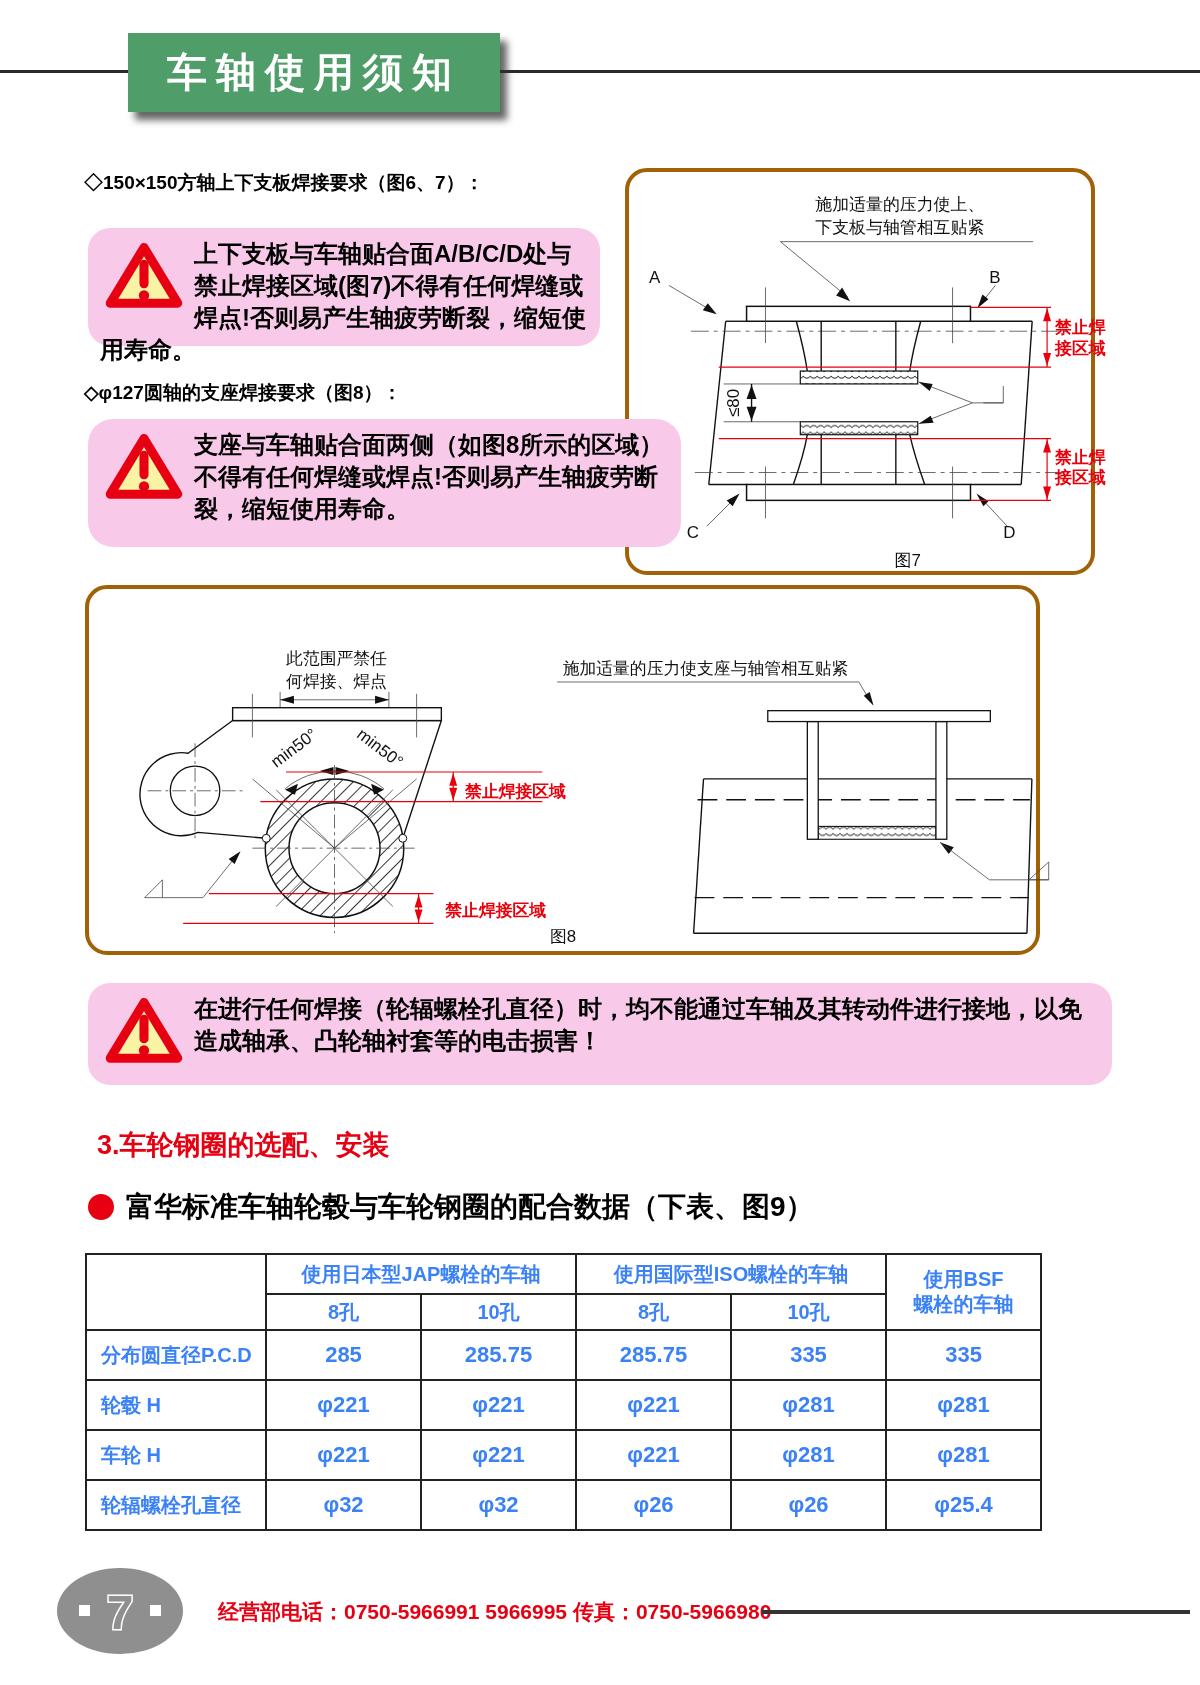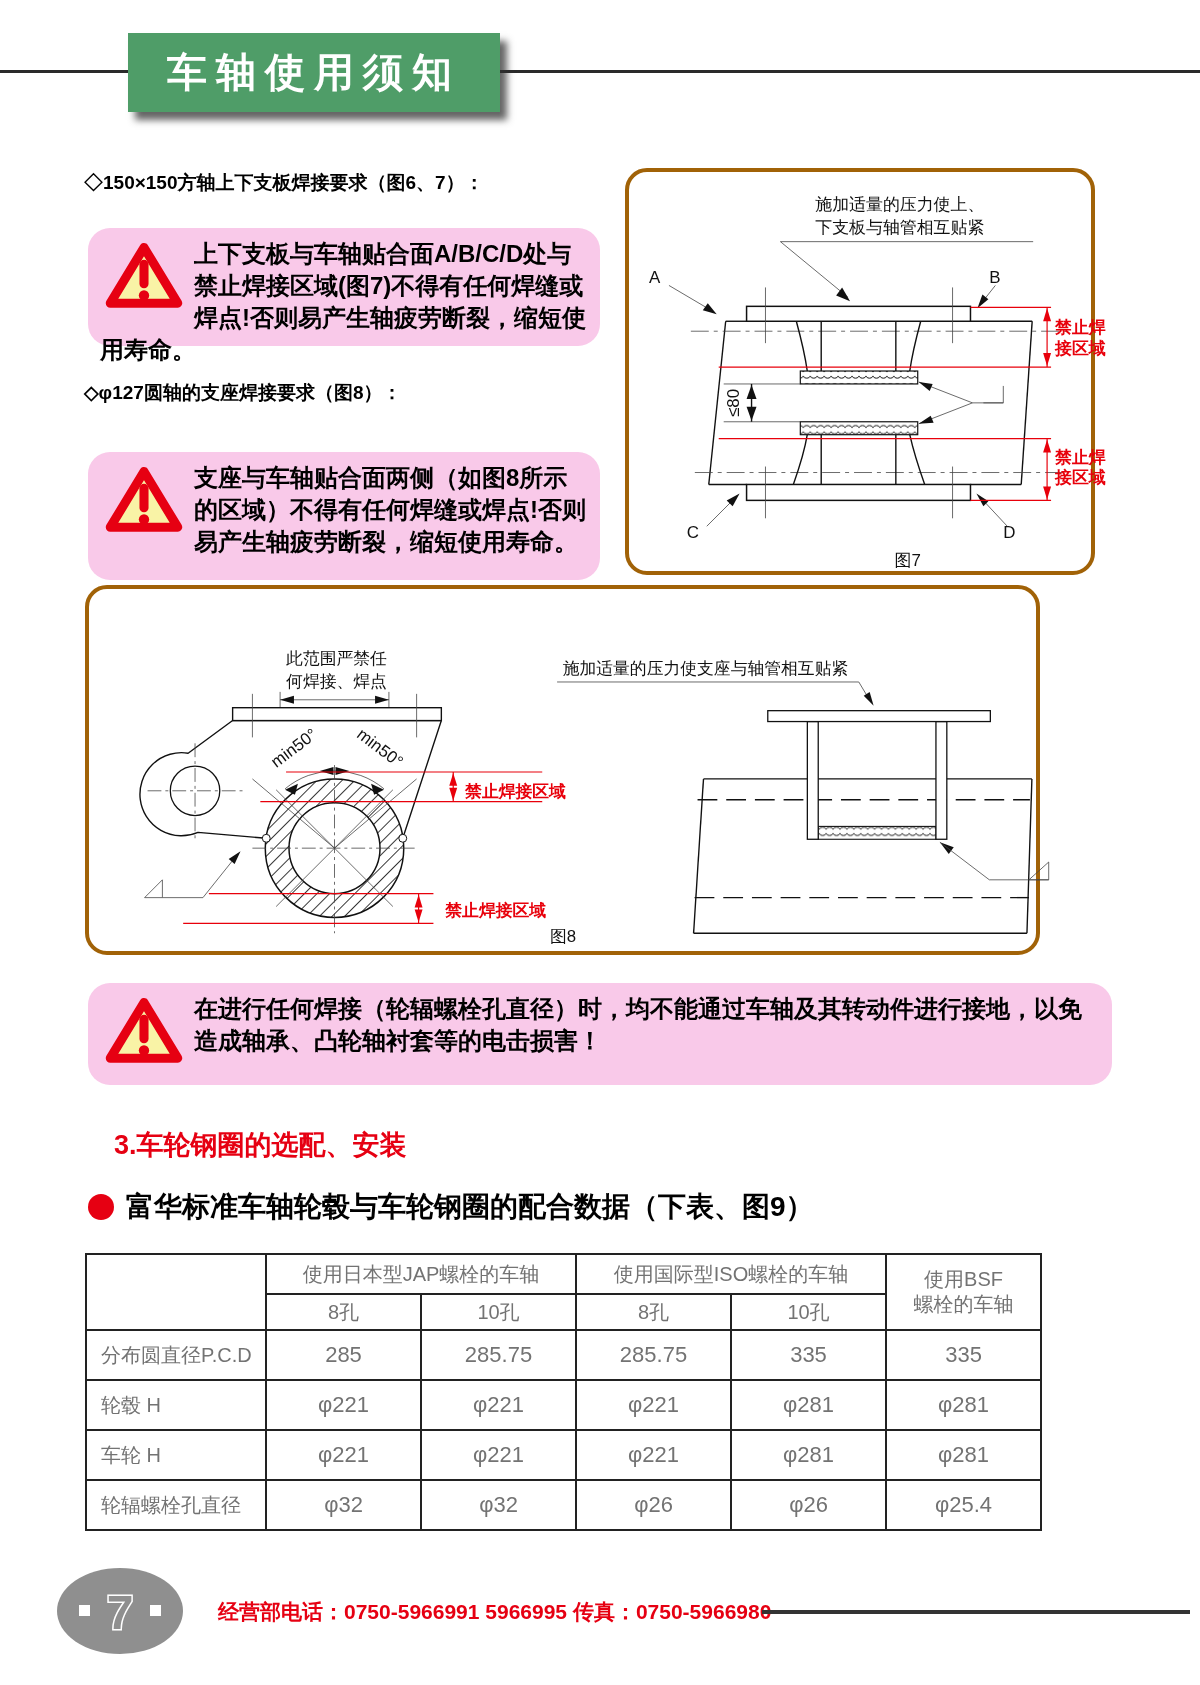--- a/index.html
+++ b/index.html
@@ -27,22 +27,22 @@
   svg text{font-family:"Liberation Sans",sans-serif;}
   .dwg{stroke:#111;fill:none;stroke-width:1.4;}
   .thin{stroke:#444;fill:none;stroke-width:.8;}
   .red{stroke:#e8000b;fill:none;stroke-width:1.2;}
   .redf{fill:#e8000b;stroke:none;}
   .lblr{fill:#e8000b;font-size:17px;font-weight:bold;}
   .lblk{fill:#111;font-size:17px;}
   .blkf{fill:#111;stroke:none;}
   
   table.spec{border-collapse:collapse;width:955px;table-layout:fixed;}
-  table.spec td,table.spec th{border:2px solid #222;text-align:center;font-weight:normal;
-     font-family:"Liberation Sans",sans-serif;color:#737373;padding:0;}
+  table.spec td,table.spec th{border:2px solid #222;text-align:center;font-weight:bold;
+     font-family:"Liberation Sans",sans-serif;color:#3b82f6;padding:0;}
   .th1{height:38px;font-size:20px;}
   .th2{height:34px;font-size:20px;}
   .bsf{white-space:pre-line;font-size:20px;line-height:1.25;}
   .rowlab{text-align:left !important;padding-left:14px !important;font-size:20px;}
   .dval{font-size:22px;height:48px;margin-left:11px;}
   
   .contact{color:#e60012;font-size:21px;font-weight:bold;white-space:nowrap;}
   .foot-rule{background:#333;height:4px;}
 </style>
 </head>
@@ -150,21 +150,21 @@
       <polygon class="redf" points="420,329 416,316 424,316"></polygon>
       <text class="lblr" x="428" y="292">禁止焊</text>
       <text class="lblr" x="428" y="313">接区域</text>
 
       <text class="lblk" x="280" y="396" font-size="21" text-anchor="middle">图7</text>
     </svg>
   </div>
 
   <div class="abs sec-head" style="left:84px;top:380px;text-align:right;">◇φ127圆轴的支座焊接要求（图8）：</div>
 
-  <div class="abs warnbox" style="left:88px;top:452px;width:512px;height:128px;">
+  <div class="abs warnbox" style="left:88px;top:419px;width:593px;height:128px;border-radius:25px;">
     <svg class="tri" viewBox="0 0 60 54">
       <path d="M30,5 L56,48 L4,48 Z" fill="#f9f3a6" stroke="#e60012" stroke-width="7" stroke-linejoin="round"></path>
       <line x1="30" y1="18" x2="30" y2="33" stroke="#e60012" stroke-width="7" stroke-linecap="round"></line>
       <circle cx="30" cy="42" r="4" fill="#e60012"></circle>
     </svg>
     <span>支座与车轴贴合面两侧（如图8所示的区域）不得有任何焊缝或焊点!否则易产生轴疲劳断裂，缩短使用寿命。</span>
   </div>
 
   <div class="abs figbox" style="left:85px;top:585px;width:955px;height:370px;">
     <svg viewBox="0 0 955 370" width="951" height="366">
@@ -260,21 +260,21 @@
 
   <div class="abs warnbox" style="left:88px;top:983px;width:1024px;height:102px;">
     <svg class="tri" viewBox="0 0 60 54">
       <path d="M30,5 L56,48 L4,48 Z" fill="#f9f3a6" stroke="#e60012" stroke-width="7" stroke-linejoin="round"></path>
       <line x1="30" y1="18" x2="30" y2="33" stroke="#e60012" stroke-width="7" stroke-linecap="round"></line>
       <circle cx="30" cy="42" r="4" fill="#e60012"></circle>
     </svg>
     <span>在进行任何焊接（轮辐螺栓孔直径）时，均不能通过车轴及其转动件进行接地，以免造成轴承、凸轮轴衬套等的电击损害！</span>
   </div>
 
-  <div class="abs red-head" style="left:114px;top:1127px;">3.车轮钢圈的选配、安装</div>
+  <div class="abs red-head" style="left:97px;top:1127px;">3.车轮钢圈的选配、安装</div>
 
   <div class="abs bullet-row" style="left:88px;top:1188px;">
     <span class="bullet-dot"></span>
     <span class="bullet-text">富华标准车轴轮毂与车轮钢圈的配合数据（下表、图9）</span>
   </div>
 
   <div class="abs" style="left:85px;top:1253px;">
     <table class="spec">
       <colgroup>
         <col style="width:180px">

